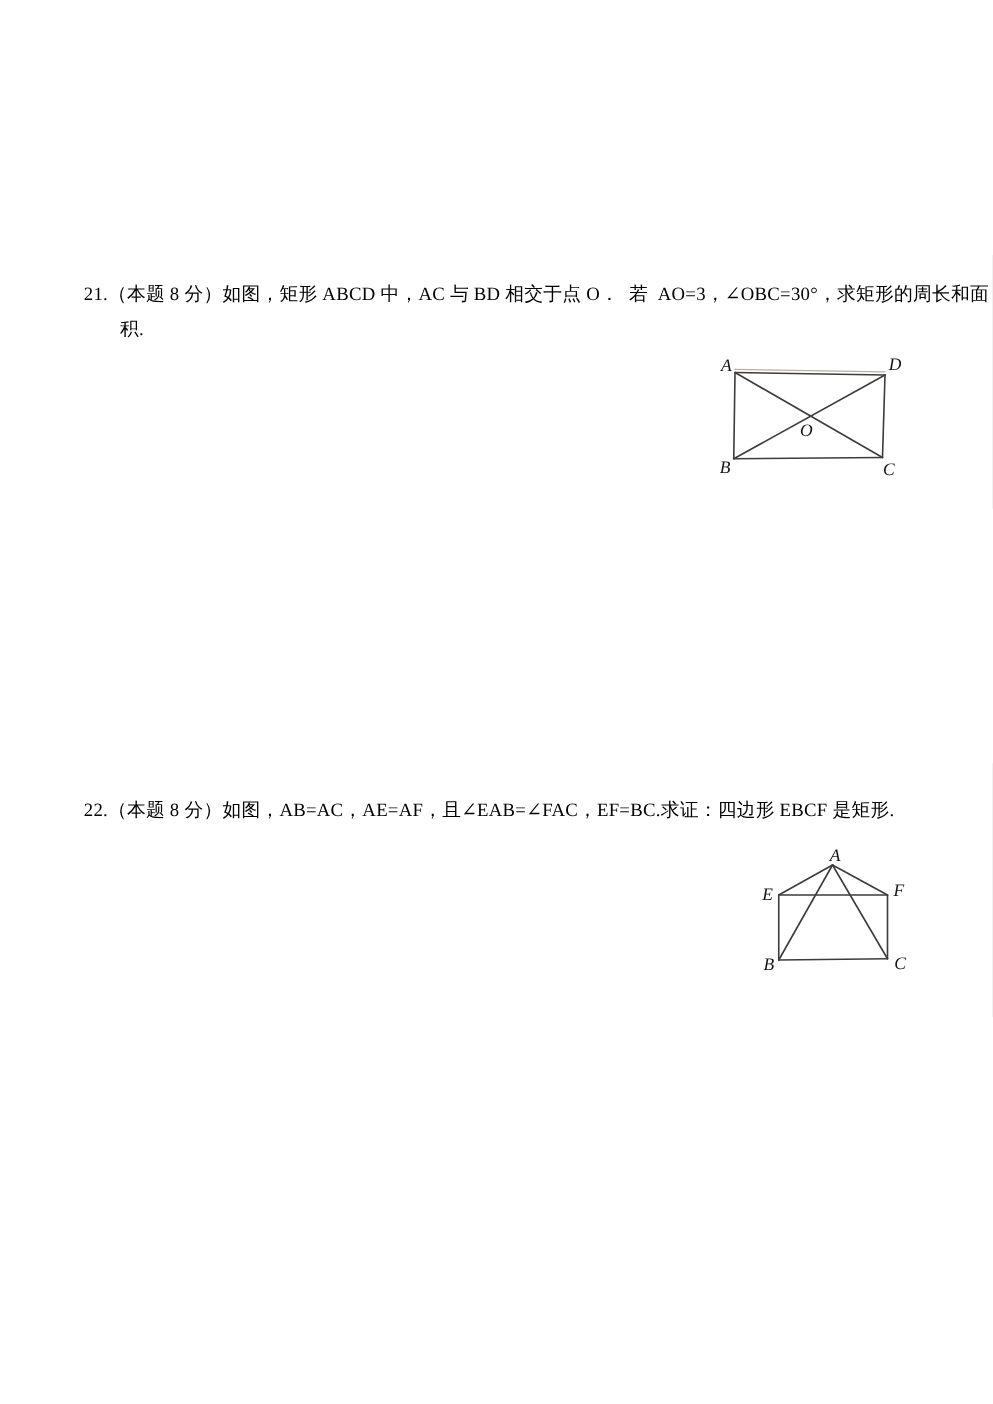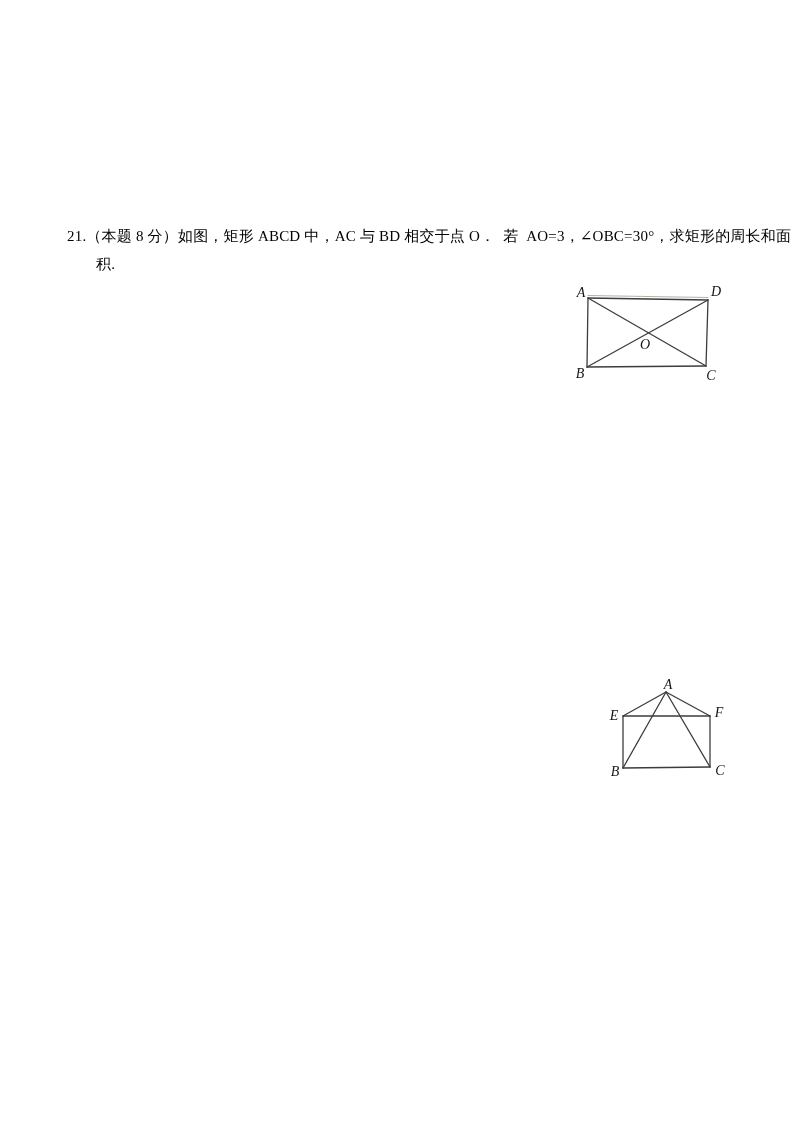--- a/index.html
+++ b/index.html
@@ -72,20 +72,21 @@
       <line class="fig-line" x1="17" y1="84" x2="138" y2="17"></line>
 
       <text class="fig-label" x="11" y="14" text-anchor="middle">A</text>
       <text class="fig-label" x="146" y="13" text-anchor="middle">D</text>
       <text class="fig-label" x="10" y="95" text-anchor="middle">B</text>
       <text class="fig-label" x="141" y="97" text-anchor="middle">C</text>
       <text class="fig-label" x="75" y="66" text-anchor="middle">O</text>
     </svg>
   </div>
 
+  <div class="text-line" style="left:67px; top:639px;">22.（本题 8 分）如图，AB=AC，AE=AF，且∠EAB=∠FAC，EF=BC.求证：四边形 EBCF 是矩形.</div>
 
   <div class="figure" style="left:580px; top:665px;">
     <svg width="170" height="130" viewBox="0 0 170 130">
 
       <line class="fig-line" x1="86" y1="27" x2="43" y2="51"></line>
       <line class="fig-line" x1="86" y1="27" x2="130" y2="51"></line>
 
       <line class="fig-line" x1="43" y1="51" x2="130" y2="51"></line>
       <line class="fig-line" x1="43" y1="51" x2="43" y2="103"></line>
       <line class="fig-line" x1="43" y1="103" x2="130" y2="102"></line>

